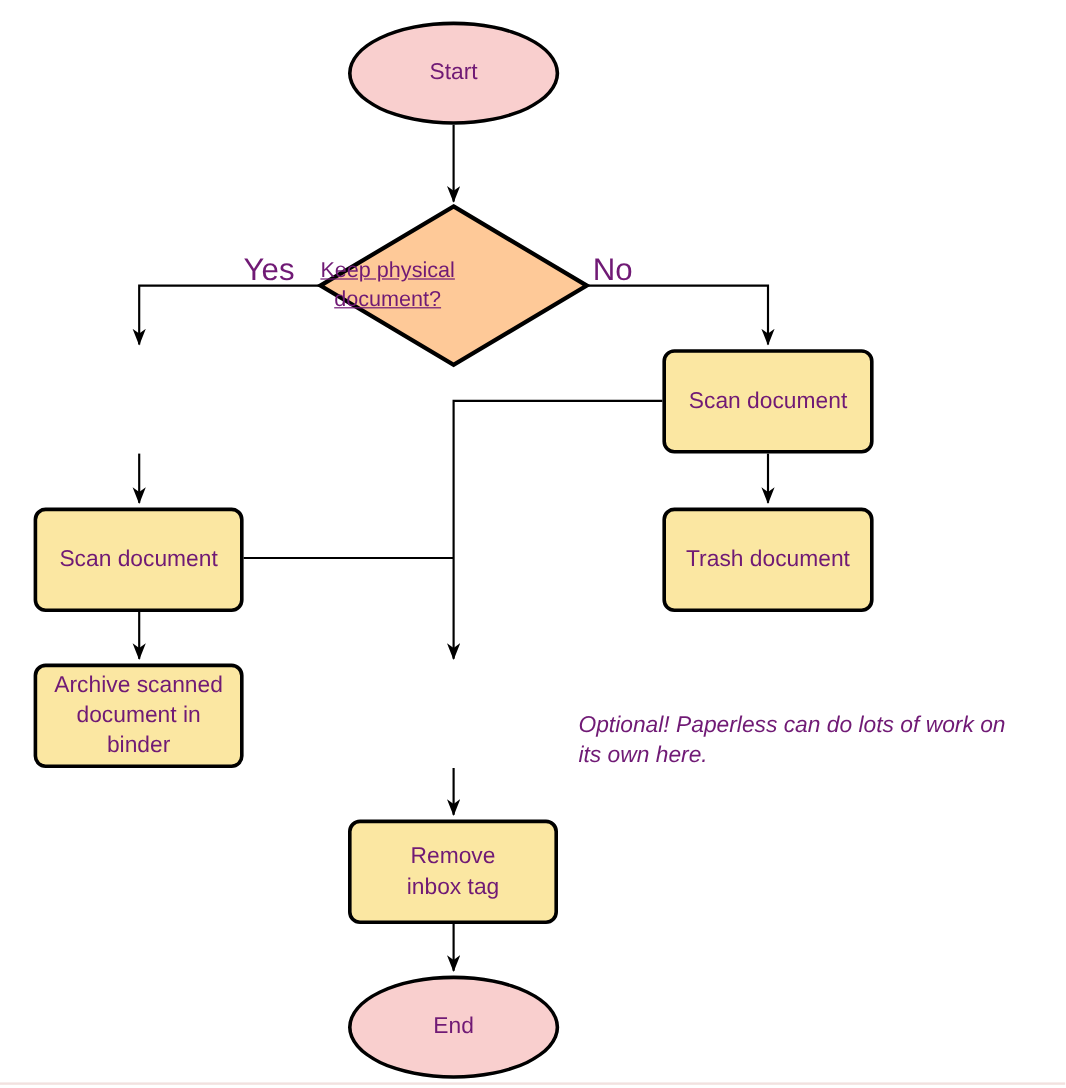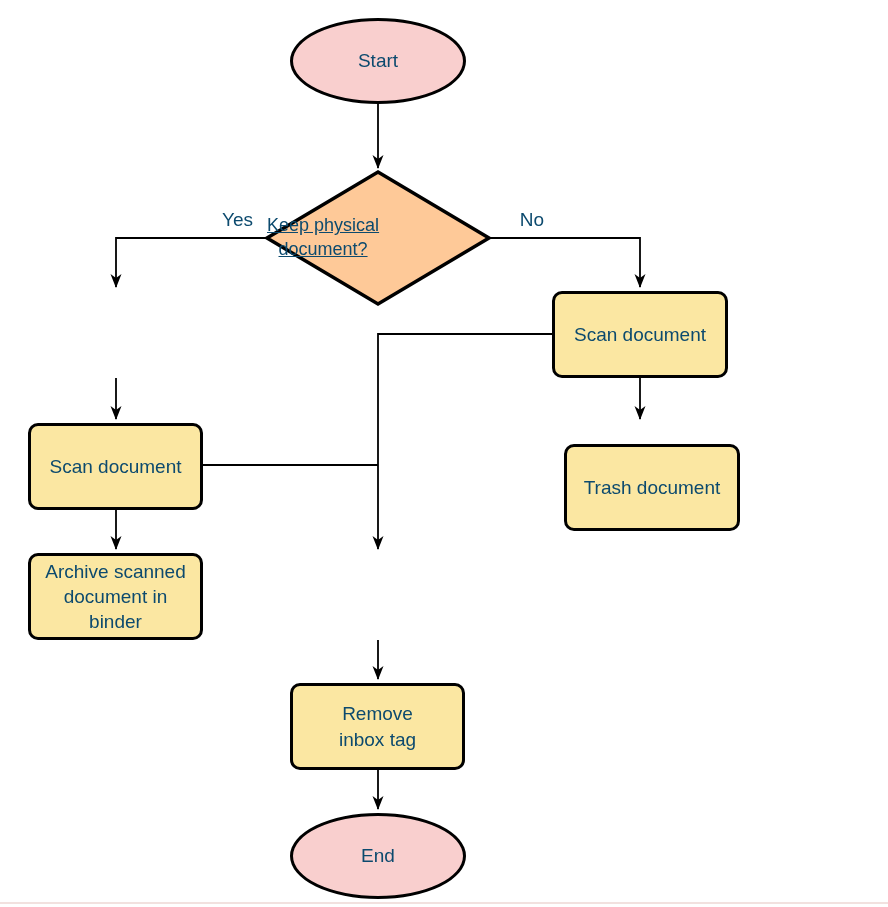--- a/index.html
+++ b/index.html
@@ -6,21 +6,21 @@
     margin: 0;
     padding: 0;
     background: #ffffff;
   }
   #canvas {
     position: relative;
     width: 888px;
     height: 907px;
     background: #ffffff;
     font-family: "Liberation Sans", sans-serif;
-    color: #0c4a6e;
+    color: #701a75;
     overflow: hidden;
   }
   #edges {
     position: absolute;
     left: 0; top: 0;
     width: 888px; height: 907px;
   }
   .node {
     position: absolute;
     box-sizing: border-box;
@@ -42,41 +42,41 @@
   .process {
     background: #FBE7A2;
     border-radius: 10px;
   }
   
   #node-start        { left: 290px; top: 18px;  width: 176px; height: 86px; }
   #node-write-asn    { left: 28px;  top: 291px; width: 175px; height: 87px; }
   #node-scan-left    { left: 28px;  top: 423px; width: 175px; height: 87px; }
   #node-archive      { left: 28px;  top: 553px; width: 175px; height: 87px; justify-content: center; }
   #node-scan-right   { left: 552px; top: 291px; width: 176px; height: 87px; }
-  #node-trash        { left: 564px; top: 423px; width: 176px; height: 87px; margin-top: 21px; }
+  #node-trash        { left: 552px; top: 423px; width: 176px; height: 87px; }
   #node-tagging      { left: 290px; top: 553px; width: 175px; height: 87px; }
   #node-remove-inbox { left: 290px; top: 683px; width: 175px; height: 87px; }
   #node-end          { left: 290px; top: 813px; width: 176px; height: 86px; }
 
   .overlay-label {
     position: absolute;
     display: flex;
     align-items: center;
     justify-content: flex-start;
     text-align: center;
     font-size: 18px;
     line-height: 1.32;
     text-decoration: underline;
   }
   #decision-label { left: 267px; top: 172px; width: 222px; height: 132px; }
 
   .edge-label {
     position: absolute;
-    font-size: 19px;
-    text-align: right;
+    font-size: 26px;
+    text-align: left;
     width: 50px;
   }
   #label-yes { left: 203px; top: 209px; }
   #label-no  { left: 494px; top: 209px; }
 
   #annotation {
     position: absolute;
     left: 482px;
     top: 592px;
     width: 402px;
@@ -149,20 +149,22 @@
 
   <div class="node process" id="node-scan-right">
     <span class="label">Scan document</span>
   </div>
 
   <div class="node process" id="node-trash">
     <span class="label">Trash document</span>
   </div>
 
 
+  <div id="annotation">Optional! Paperless can do lots of work on
+its own here.</div>
 
   <div class="node process" id="node-remove-inbox">
     <span class="label">Remove
 inbox tag</span>
   </div>
 
   <div class="node terminal" id="node-end">
     <span class="label">End</span>
   </div>
 

